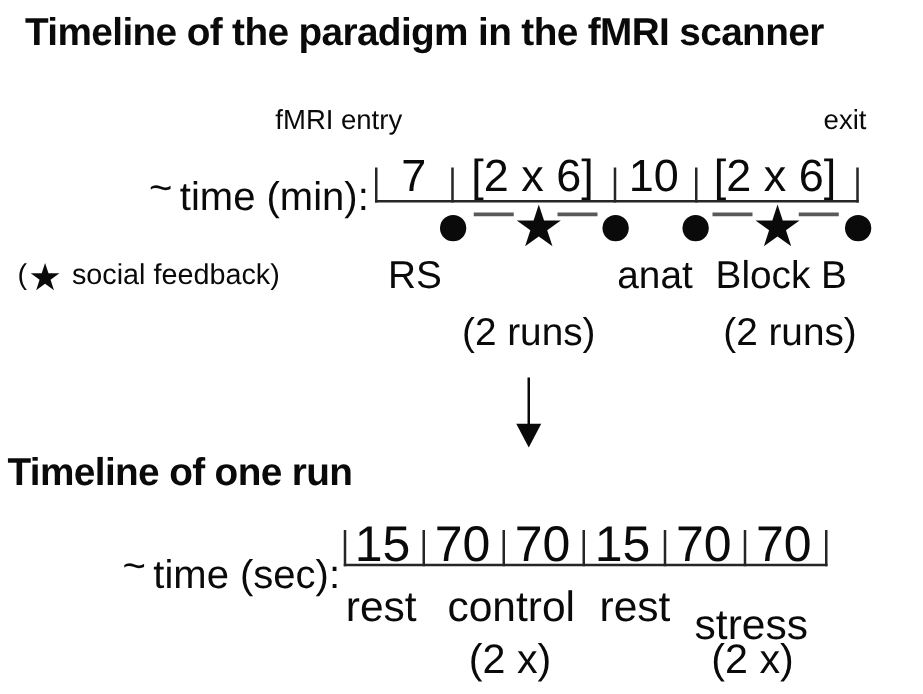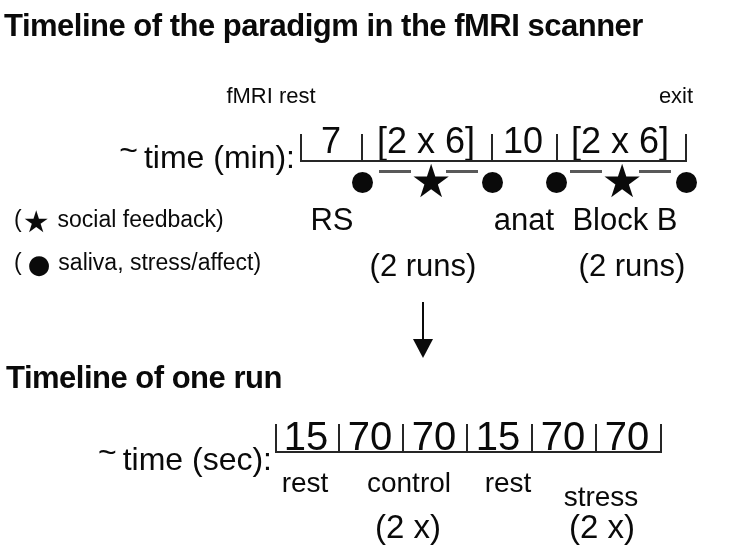--- a/index.html
+++ b/index.html
@@ -25,31 +25,31 @@
            transform:translate(-50%,-50%); font-family:"DejaVu Sans", sans-serif; }
   .event-label { font-size:31px; }
   .runs-label  { font-size:31px; }
   .legend-line { font-size:23px; }
   .sym-star { font-size:30px; line-height:0; vertical-align:-5px; margin:0 8px 0 1px; font-family:"DejaVu Sans", sans-serif; }
   .sym-dot  { font-size:26px; line-height:0; vertical-align:-3px; margin:0 8px 0 6px; font-family:"DejaVu Sans", sans-serif; }
   .arrow-shaft { position:absolute; width:2px; background:var(--ink,#0a0a0a); }
   .arrow-head  { position:absolute; width:0; height:0;
                  border-left:10px solid transparent; border-right:10px solid transparent;
                  border-top:19px solid var(--ink,#0a0a0a); }
-  .phase-label  { font-size:28px; }
+  .phase-label  { font-size:34px; }
   .repeat-label { font-size:33px; }
 </style>
 </head>
 <body>
 
 <div id="fig">
 
-  <div class="abs section-title" style="left:4px; top:8px;">Timeline of the paradigm in the fMRI scanner</div>
+  <div class="abs section-title" style="left:20px; top:8px;">Timeline of the paradigm in the fMRI scanner</div>
 
-  <div class="abs small-label cx" style="left:271px; top:83px;">fMRI rest</div>
+  <div class="abs small-label cx" style="left:271px; top:83px;">fMRI entry</div>
   <div class="abs small-label cx" style="left:676px; top:83px;">exit</div>
 
   <div class="abs axis-label" style="right:443px; top:116px;">
     <span class="tilde">~</span><span>time (min):</span>
   </div>
 
   <div class="abs dur-min cx" style="left:331px; top:120px;">7</div>
   <div class="abs dur-min cx" style="left:426px; top:120px;">[2 x 6]</div>
   <div class="abs dur-min cx" style="left:523px; top:120px;">10</div>
   <div class="abs dur-min cx" style="left:620px; top:120px;">[2 x 6]</div>
@@ -77,23 +77,20 @@
   <div class="abs event-label cx" style="left:332px; top:202px;">RS</div>
   <div class="abs event-label cx" style="left:625px; top:202px;">Block B</div>
   <div class="abs event-label cx" style="left:524px; top:202px;">anat</div>
 
   <div class="abs runs-label cx" style="left:423px; top:248px;">(2 runs)</div>
   <div class="abs runs-label cx" style="left:632px; top:248px;">(2 runs)</div>
 
   <div class="abs legend-line" style="left:14px; top:206px;">
     <span>(</span><span class="sym-star">★</span><span>social feedback)</span>
   </div>
-  <div class="abs legend-line" style="left:14px; top:249px;">
-    <span>(</span><span class="sym-dot">●</span><span>saliva, stress/affect)</span>
-  </div>
 
   <div class="arrow-shaft" style="left:422px; top:302px; height:40px;"></div>
   <div class="arrow-head" style="left:413px; top:339px;"></div>
 
   <div class="abs section-title" style="left:6px; top:360px;">Timeline of one run</div>
 
   <div class="abs axis-label" style="right:466px; top:418px;">
     <span class="tilde">~</span><span>time (sec):</span>
   </div>
 

